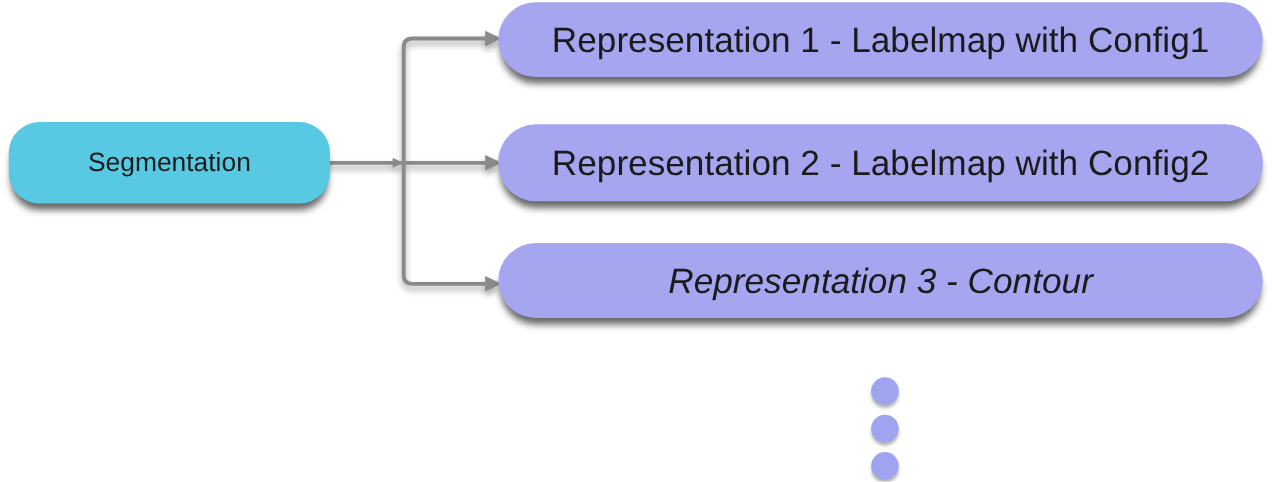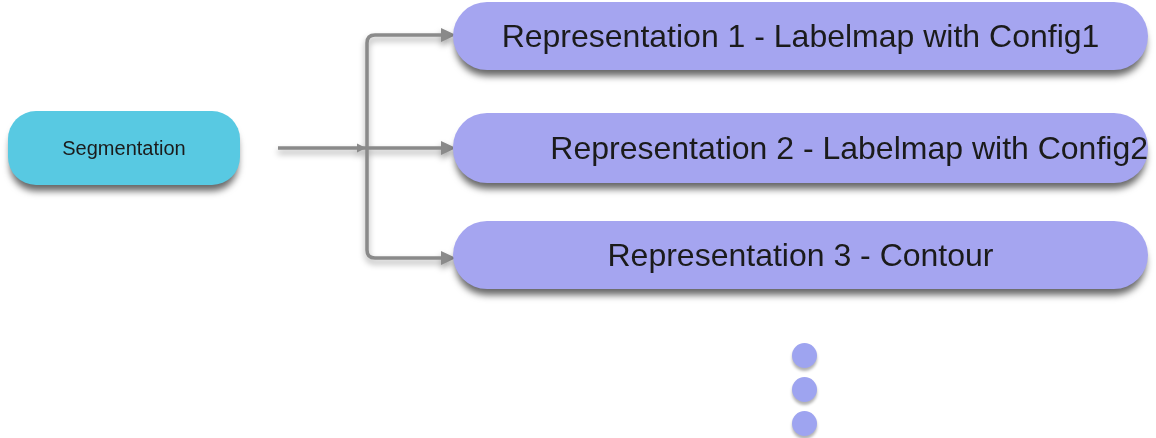--- a/index.html
+++ b/index.html
@@ -44,38 +44,38 @@
     display: flex;
     align-items: center;
     justify-content: center;
     color: var(--text);
     box-shadow: 0 8px 7px -2px rgba(0,0,0,0.6);
     box-sizing: border-box;
   }
   .source {
     left: 8px;
     top: 111px;
-    width: 232px;
+    width: 292px;
     height: 74px;
     border-radius: 28px;
     background: var(--source-fill);
-    font-size: 20px;
+    font-size: 24px;
     font-weight: 500;
   }
   .rep {
     left: 453px;
     width: 695px;
     border-radius: 34px;
     background: var(--rep-fill);
     font-size: 32px;
     font-weight: 500;
   }
   .rep1 { top: 2px;   height: 68px; }
-  .rep2 { top: 113px; height: 70px; justify-content: flex-end; }
-  .rep3 { top: 221px; height: 68px; }
+  .rep2 { top: 113px; height: 70px; }
+  .rep3 { top: 221px; height: 68px; font-style: italic; }
   .dot {
     position: absolute;
     left: 792px;
     width: 25px;
     height: 25px;
     border-radius: 50%;
     background: var(--dot-fill);
     box-shadow: 0 3px 3px rgba(0,0,0,0.3);
   }
   .dot1 { top: 343px; }

